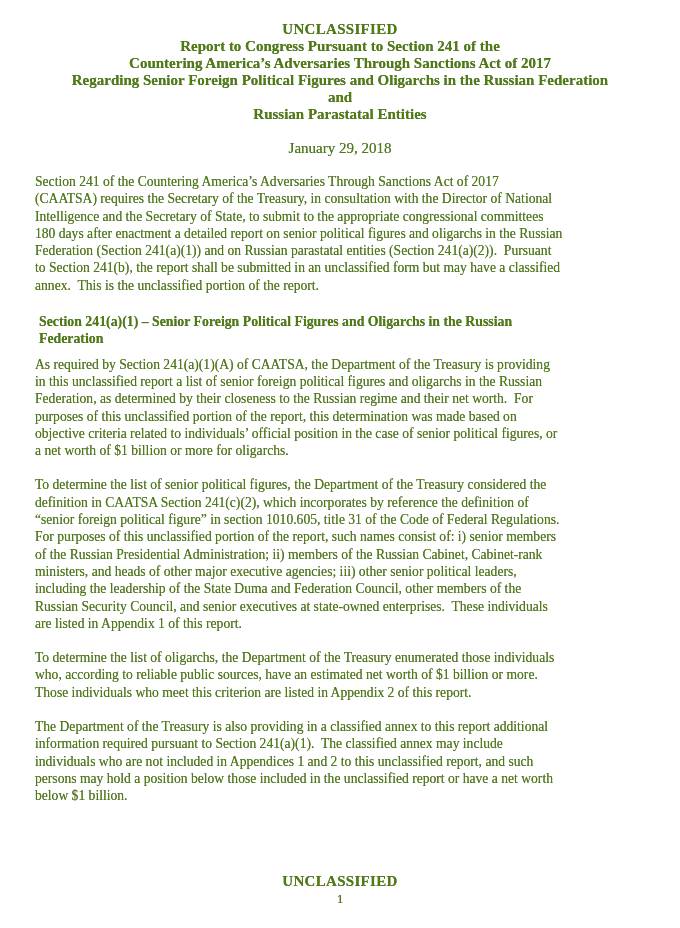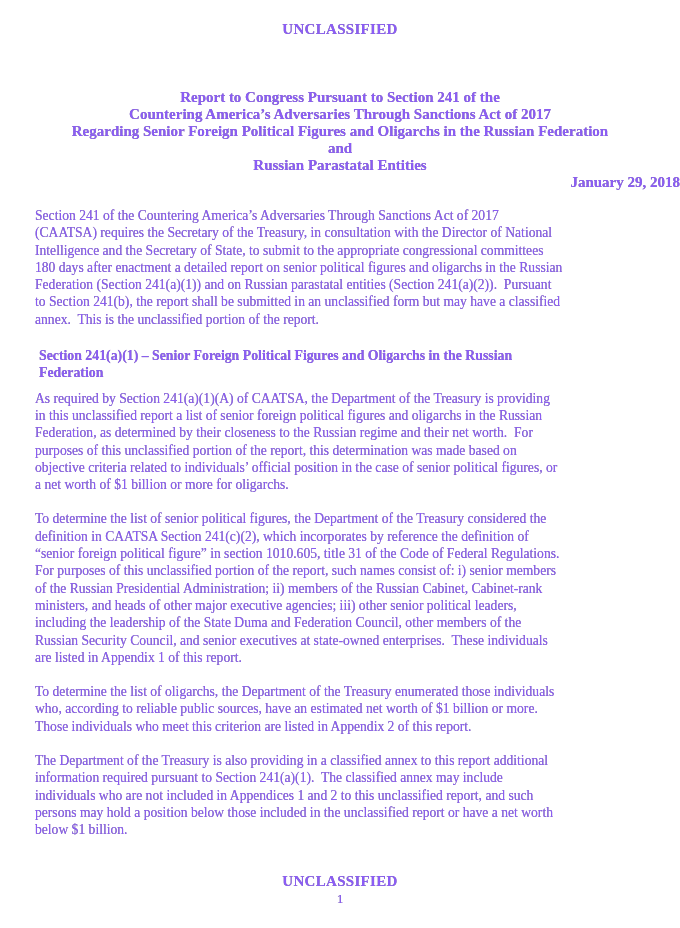--- a/index.html
+++ b/index.html
@@ -6,43 +6,43 @@
     margin: 0;
     padding: 0;
     background: #ffffff;
   }
   .page {
     position: relative;
     width: 680px;
     height: 928px;
     background: #ffffff;
     font-family: "Liberation Serif", "DejaVu Serif", serif;
-    color: #8b5cf6;
+    color: #4d7c0f;
     overflow: hidden;
     text-shadow: 0 0 0.35px rgba(25,25,25,0.55);
   }
   .classification-top {
     padding-top: 21px;
     text-align: center;
     font-weight: bold;
     font-size: 15px;
     letter-spacing: 0.3px;
     white-space: pre-wrap;
   }
   .title-block {
-    margin-top: 51px;
     text-align: center;
     font-weight: bold;
     font-size: 15px;
     line-height: 17px;
     white-space: pre-wrap;
   }
   .report-date {
-    text-align: right;
-    font-weight: bold;
+    margin-top: 17px;
+    text-align: center;
+    font-weight: normal;
     font-size: 15px;
     white-space: pre-wrap;
   }
   .doc-body {
     margin: 15px 26px 0 35px;
     font-size: 13.6px;
     line-height: 17.3px;
   }
   .doc-body p {
     margin: 17px 0 0 0;

